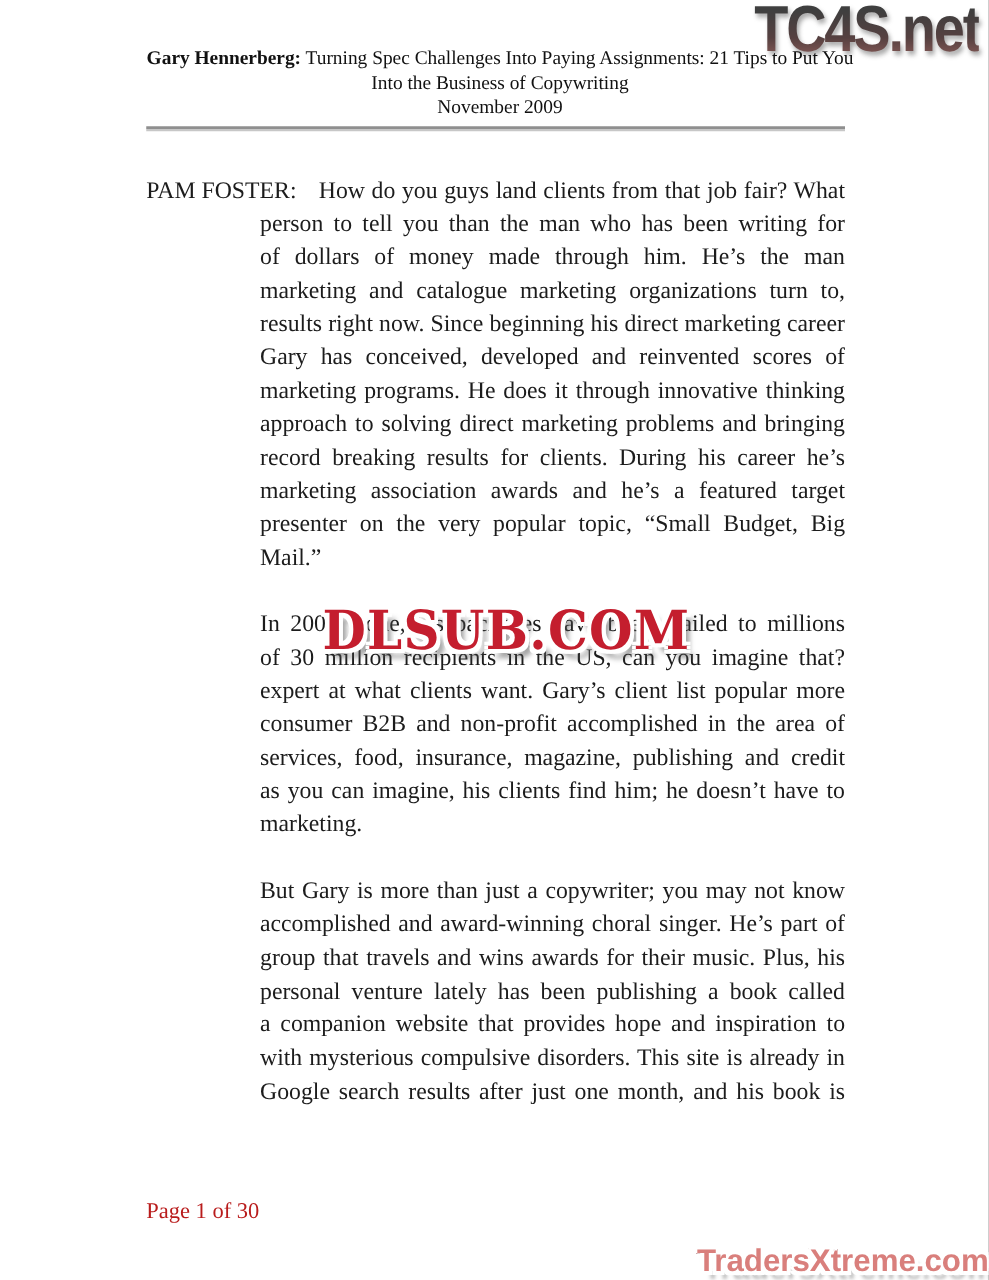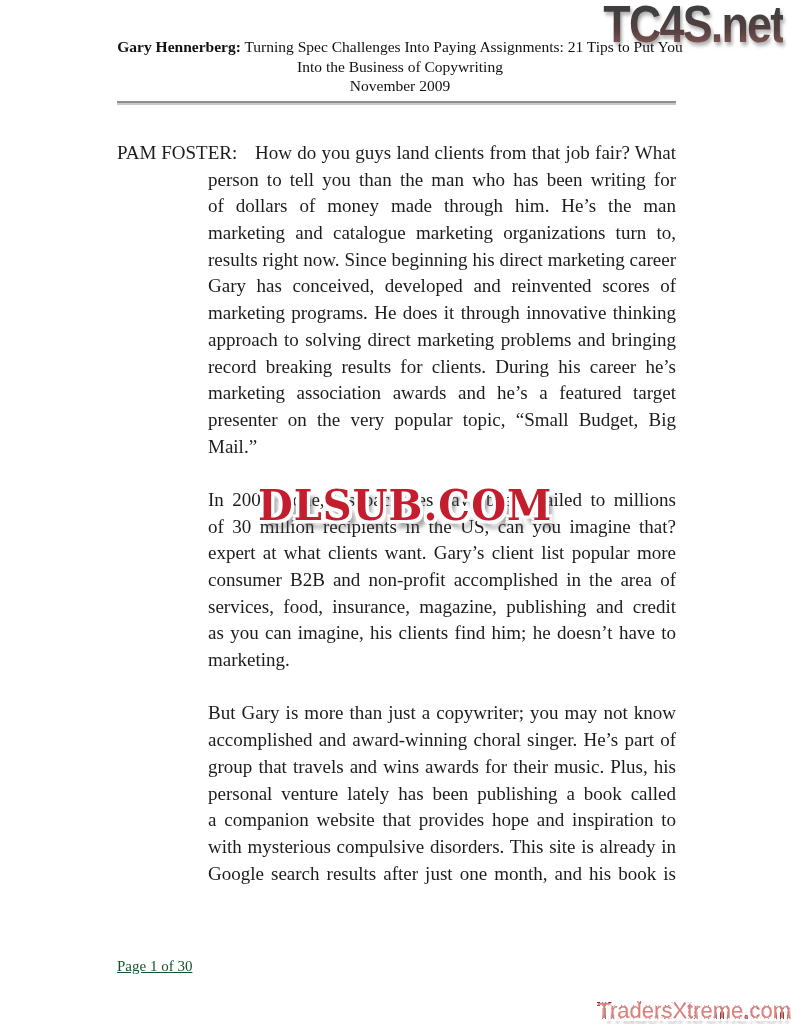--- a/index.html
+++ b/index.html
@@ -62,26 +62,26 @@
     text-shadow:
       -3px -3px 0 #fff, 3px -3px 0 #fff, -3px 3px 0 #fff, 3px 3px 0 #fff,
       -3px 0 0 #fff, 3px 0 0 #fff, 0 -3px 0 #fff, 0 3px 0 #fff,
       6px 7px 4px rgba(90,90,90,0.55);
     transform:scaleY(1.08);
   }
 
   
   .page-number{
     position:absolute; left:117px; top:958px;
-    font-size:15px; color:#14532d;text-decoration:underline;
+    font-size:18px; color:#b91c1c;
   }
   .txtreme{
     position:absolute; right:0px; bottom:0px;
     font-family:"Liberation Sans", sans-serif;
-    font-weight:normal; font-size:22px; letter-spacing:0px;
+    font-weight:bold; font-size:25px; letter-spacing:0px;
     color:#d97f7c;
     -webkit-text-stroke:2px #7e2c2c;
     paint-order:stroke fill;
     text-shadow:
       -3px -3px 0 #fff, 3px -3px 0 #fff, -3px 3px 0 #fff, 3px 3px 0 #fff,
       -3px 0 0 #fff, 3px 0 0 #fff, 0 -3px 0 #fff, 0 3px 0 #fff,
       5px 6px 3px rgba(120,120,120,0.5);
   }
 </style>
 </head>

